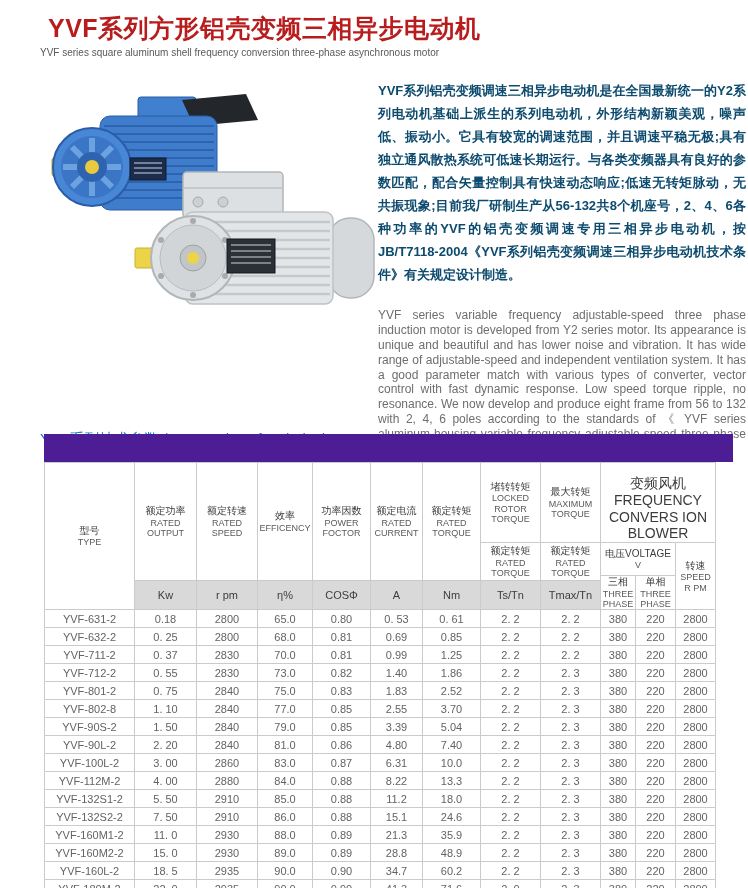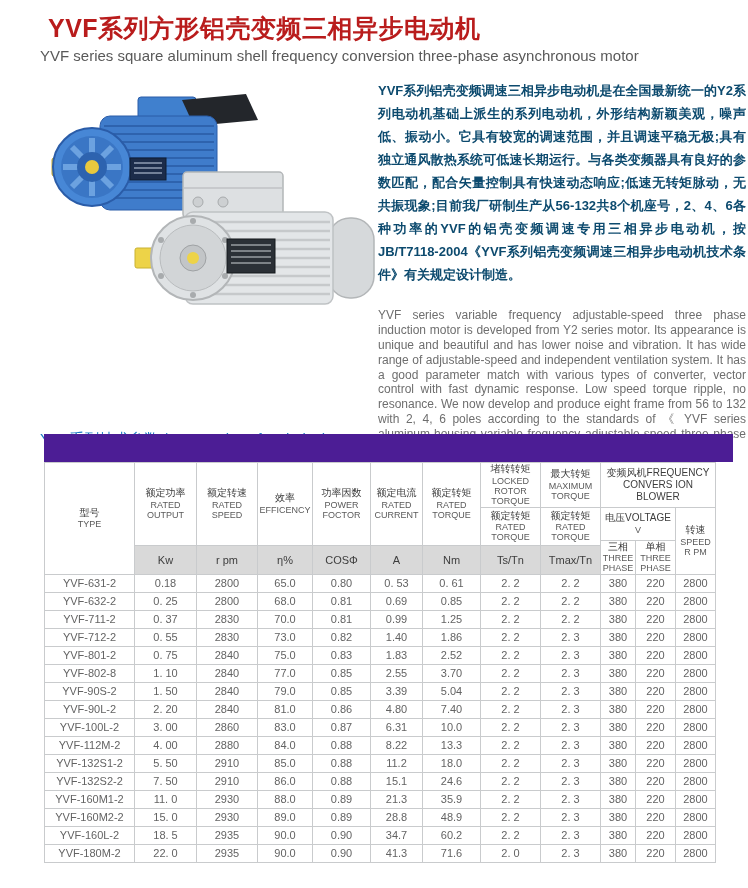--- a/index.html
+++ b/index.html
@@ -1,21 +1,21 @@
 <!DOCTYPE html>
 <html><head>
 <meta charset="utf-8">
 <style>
   * { margin:0; padding:0; box-sizing:border-box; }
   html,body { background:#ffffff; }
   body { width:748px; font-family:"Liberation Sans", sans-serif; }
   .page { position:relative; width:748px; height:888px; background:#fff; overflow:hidden; }
 
   .title-zh { position:absolute; left:48px; top:12px; font-size:25px; font-weight:bold; color:#b91c1c; letter-spacing:0.5px; }
-  .title-en { position:absolute; left:40px; top:47px; font-size:15px; color:#595959; }
+  .title-en { position:absolute; left:40px; top:47px; font-size:10px; color:#595959; }
 
   .motors { position:absolute; left:40px; top:92px; width:348px; height:268px; }
 
   .summary { position:absolute; left:378px; top:62px; width:368px; }
   .summary-head { position:relative; font-size:17px; color:#1b7cc4; height:22px; }
   .summary-head .s-zh { font-weight:normal; }
   .s-square { position:absolute; right:2px; top:3px; width:9px; height:9px; background:#1b7cc4; }
   .para-zh { margin-top:17px; font-size:13px; line-height:23px; color:#0c4a6e; text-align:justify;font-weight:bold; }
   .para-en { margin-top:22px; font-size:12px; line-height:1.24; color:#6e6e6e; text-align:justify; }
 
@@ -24,21 +24,21 @@
   .spec-bar { position:absolute; left:44px; top:434px; width:689px; height:28px; background:#4c1d95; color:#ffffff; font-weight:bold; font-size:14px; line-height:28px; padding-left:18px; letter-spacing:0.5px; white-space:pre; }
 
   table.params { position:absolute; left:44px; top:462px; width:671px; border-collapse:collapse; table-layout:fixed; }
   table.params th, table.params td { border:1px solid #c9cbcd; text-align:center; vertical-align:middle; font-weight:normal; }
   tr.hr1 th { height:34px; }
   tr.hr2 th { height:33px; }
   tr.hr3 th { height:20px; }
   tr.hr4 th { height:29px; background:#d9d9d9; font-size:11px; color:#3d3d3d; }
   .hz { display:block; font-size:10px; color:#3c3c3c; line-height:1.25; }
   .he { display:block; font-size:9px; color:#5a5a5a; line-height:1.15; }
-  .blower-label { display:block; font-size:10px; color:#3c3c3c; line-height:1.2; }
+  .blower-label { display:block; font-size:14px; color:#3c3c3c; line-height:1.2;margin-top:12px; }
   tbody td { height:18px; font-size:11px; color:#636363; white-space:pre; }
 </style>
 </head>
 <body>
 
 <div class="page">
 
   <h1 class="title-zh">YVF系列方形铝壳变频三相异步电动机</h1>
   <div class="title-en">YVF series square aluminum shell frequency conversion three-phase asynchronous motor</div>
 

